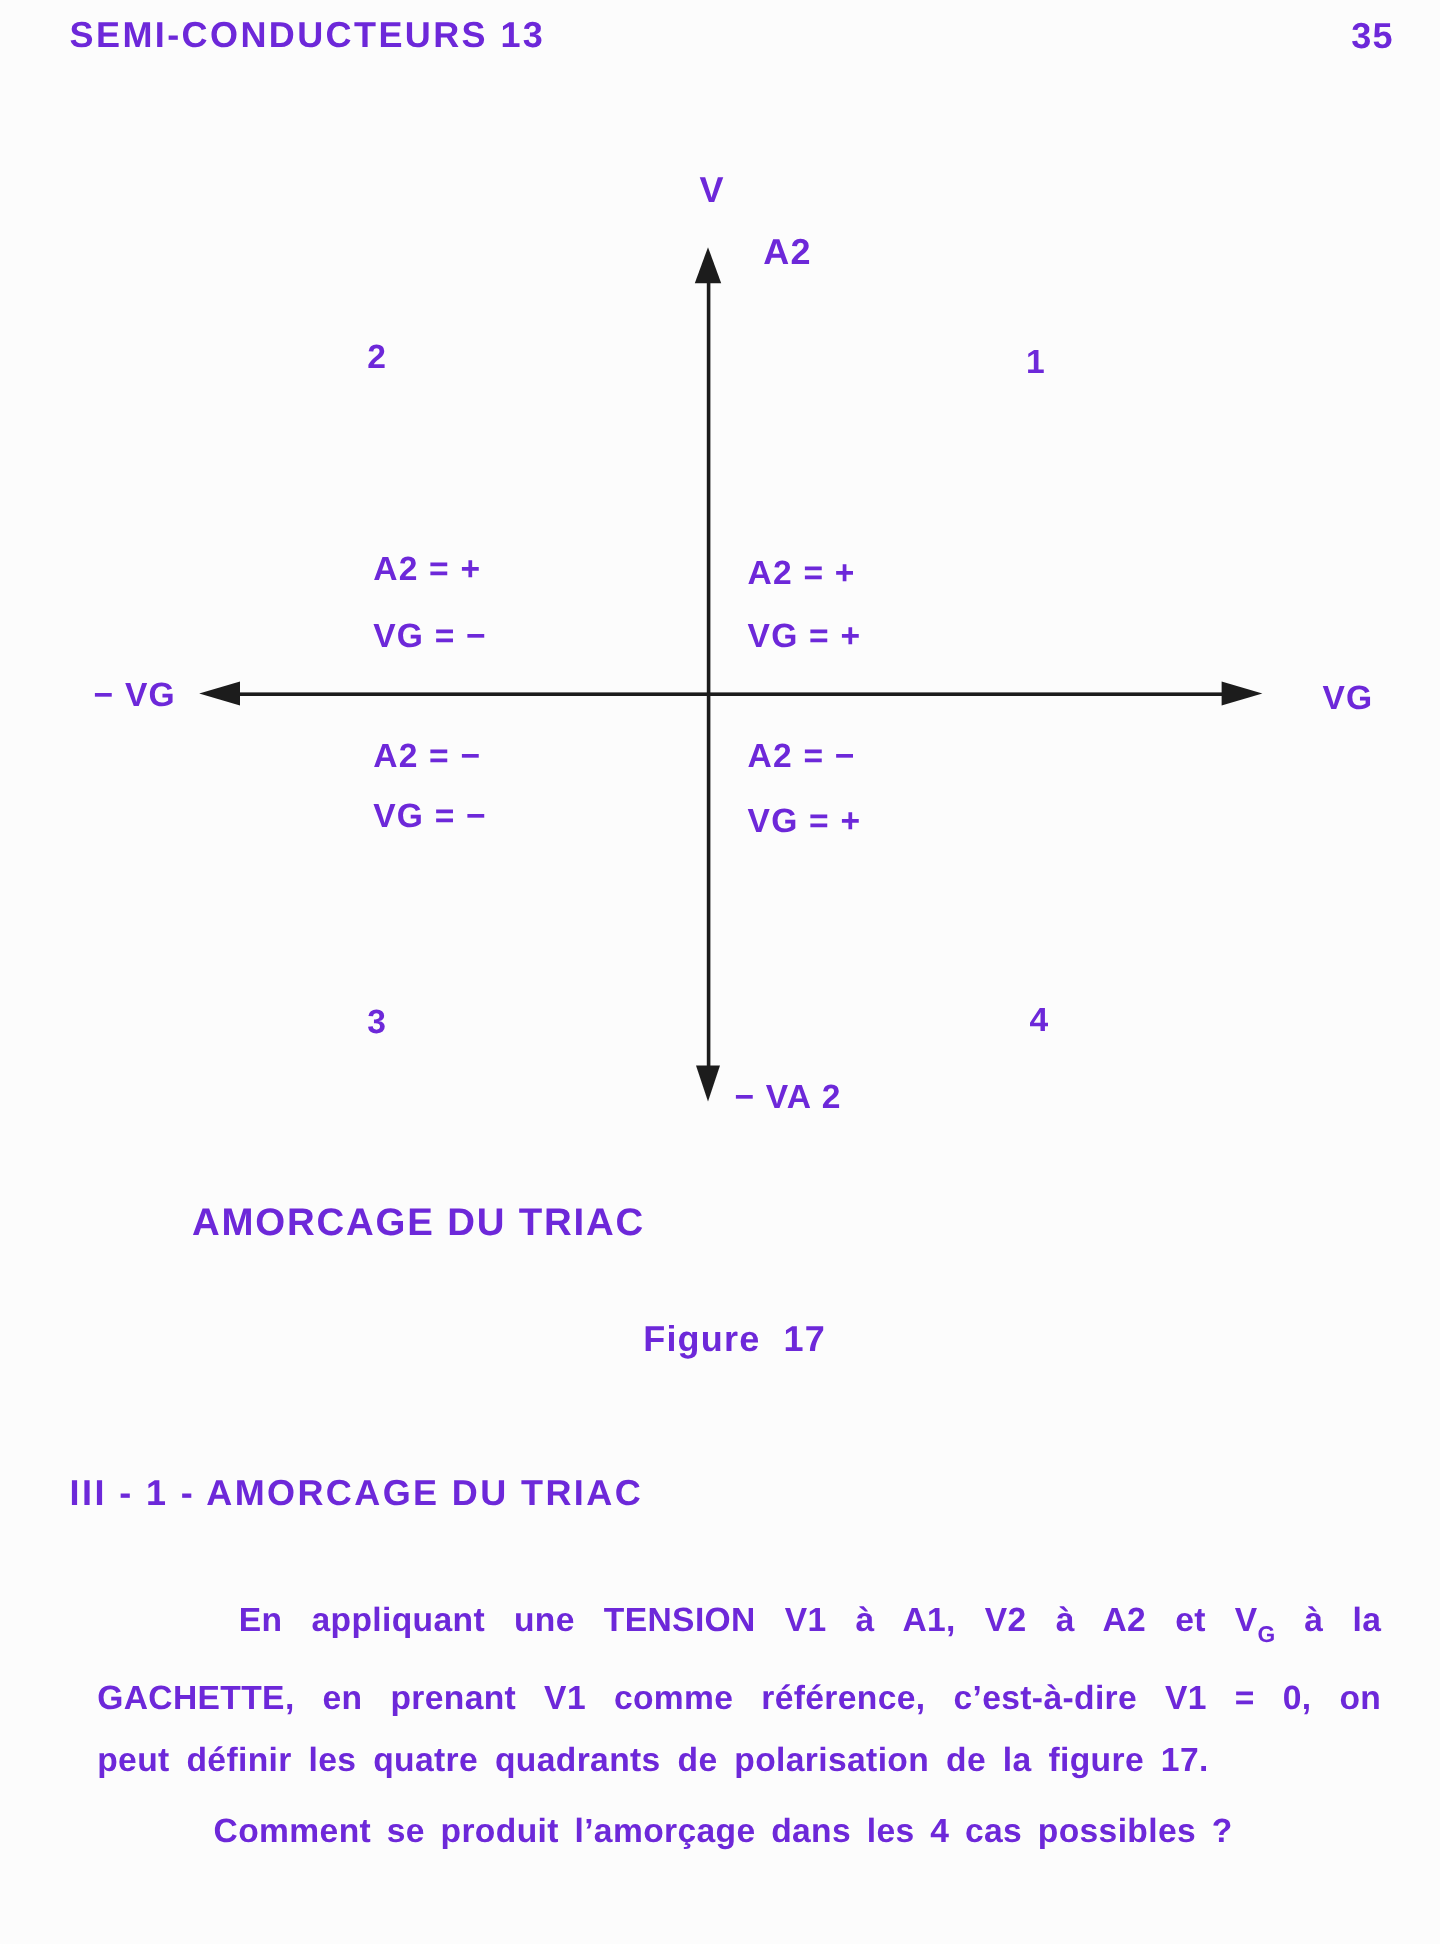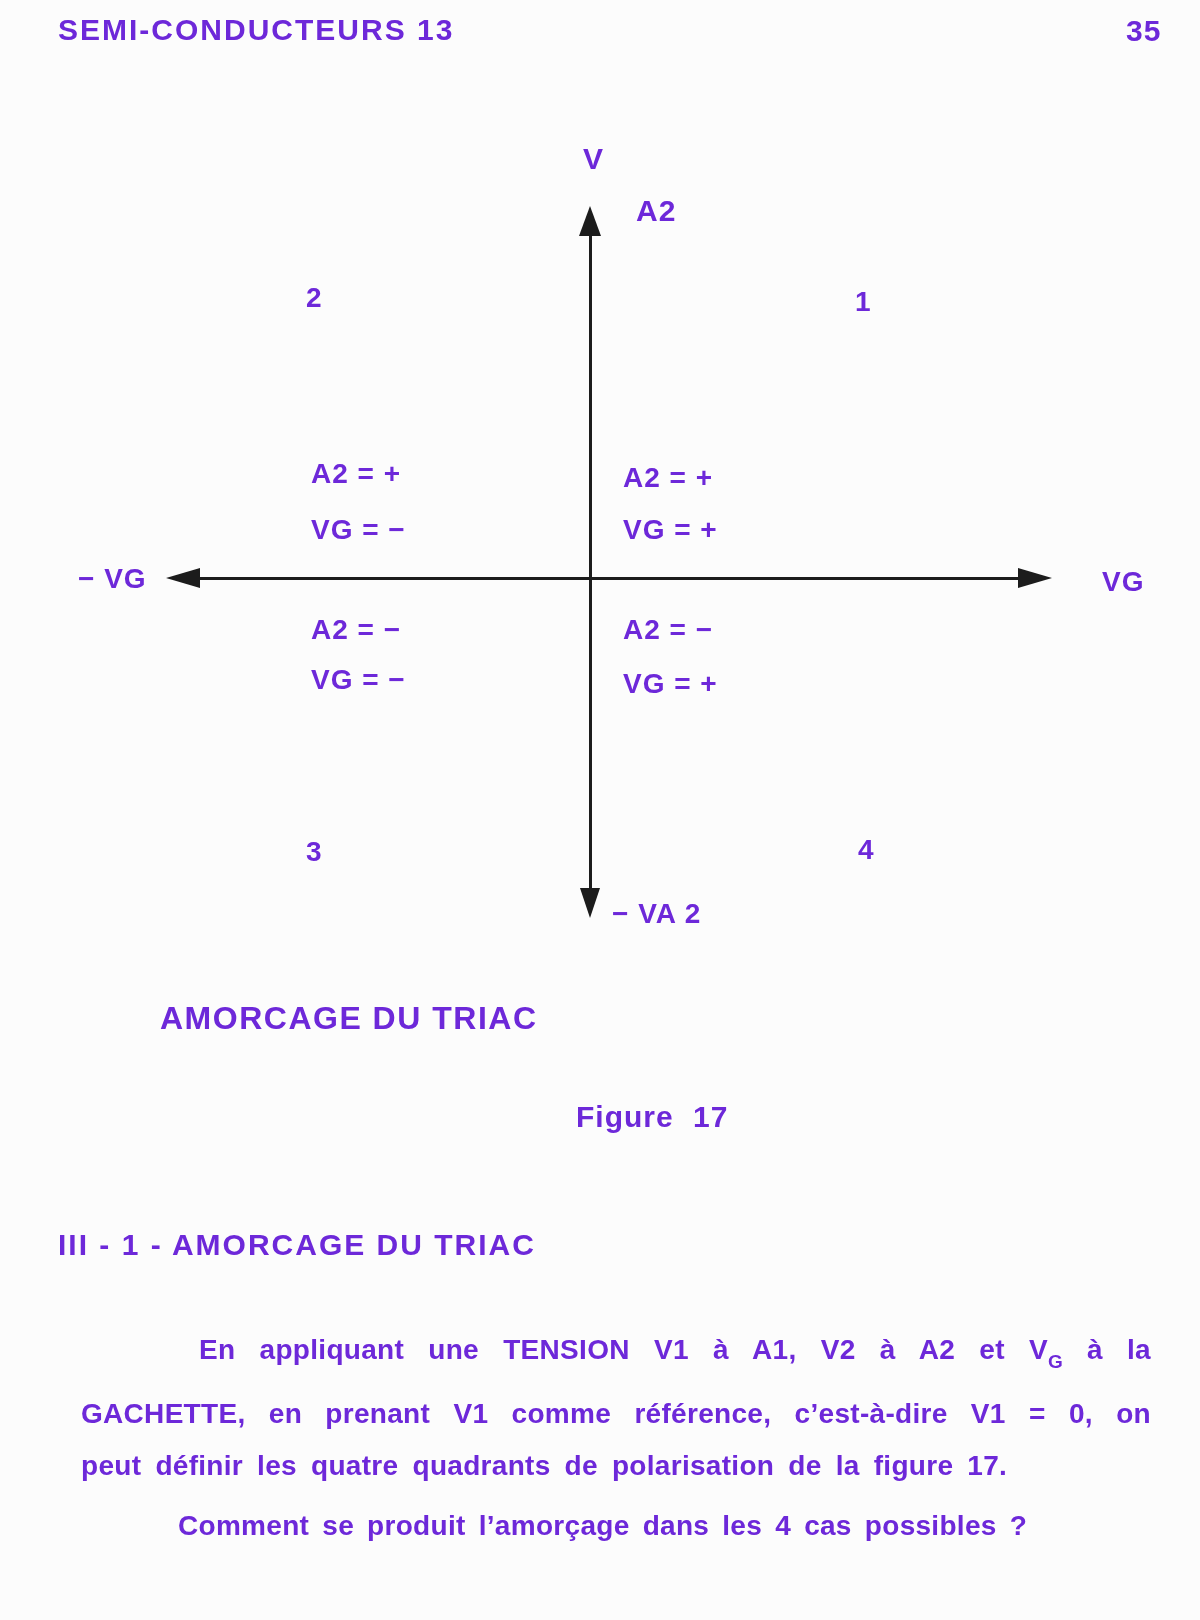--- a/index.html
+++ b/index.html
@@ -45,21 +45,21 @@
   .lb-q3vg   { left: 311px;  top: 664px; }
   .lb-q4a2   { left: 623px;  top: 614px; }
   .lb-q4vg   { left: 623px;  top: 668px; }
   .lb-negvg  { left: 78px;   top: 563px; }
   .lb-vg     { left: 1070px; top: 566px; margin-left: 32px; }
   .lb-q3num  { left: 306px;  top: 836px; }
   .lb-q4num  { left: 858px;  top: 834px; }
   .lb-negva2 { left: 612px;  top: 898px; }
 
   .lb-amorcage { left: 160px; top: 980px;  font-size: 32px; letter-spacing: 1.5px; margin-top: 20px; }
-  .lb-figure   { left: 536px; top: 1100px; font-size: 30px; letter-spacing: 1px; word-spacing: 10px; margin-left: 40px; }
+  .lb-figure   { left: 536px; top: 1100px; font-size: 30px; letter-spacing: 1px; word-spacing: 10px; }
   .lb-heading  { left: 58px;  top: 1228px; font-size: 30px; letter-spacing: 2px; }
 
   
   .para {
     position: absolute;
     left: 57px; top: 1324px;
     width: 1094px;
     font-size: 28px;
     line-height: 52px;
     letter-spacing: 0.3px;

